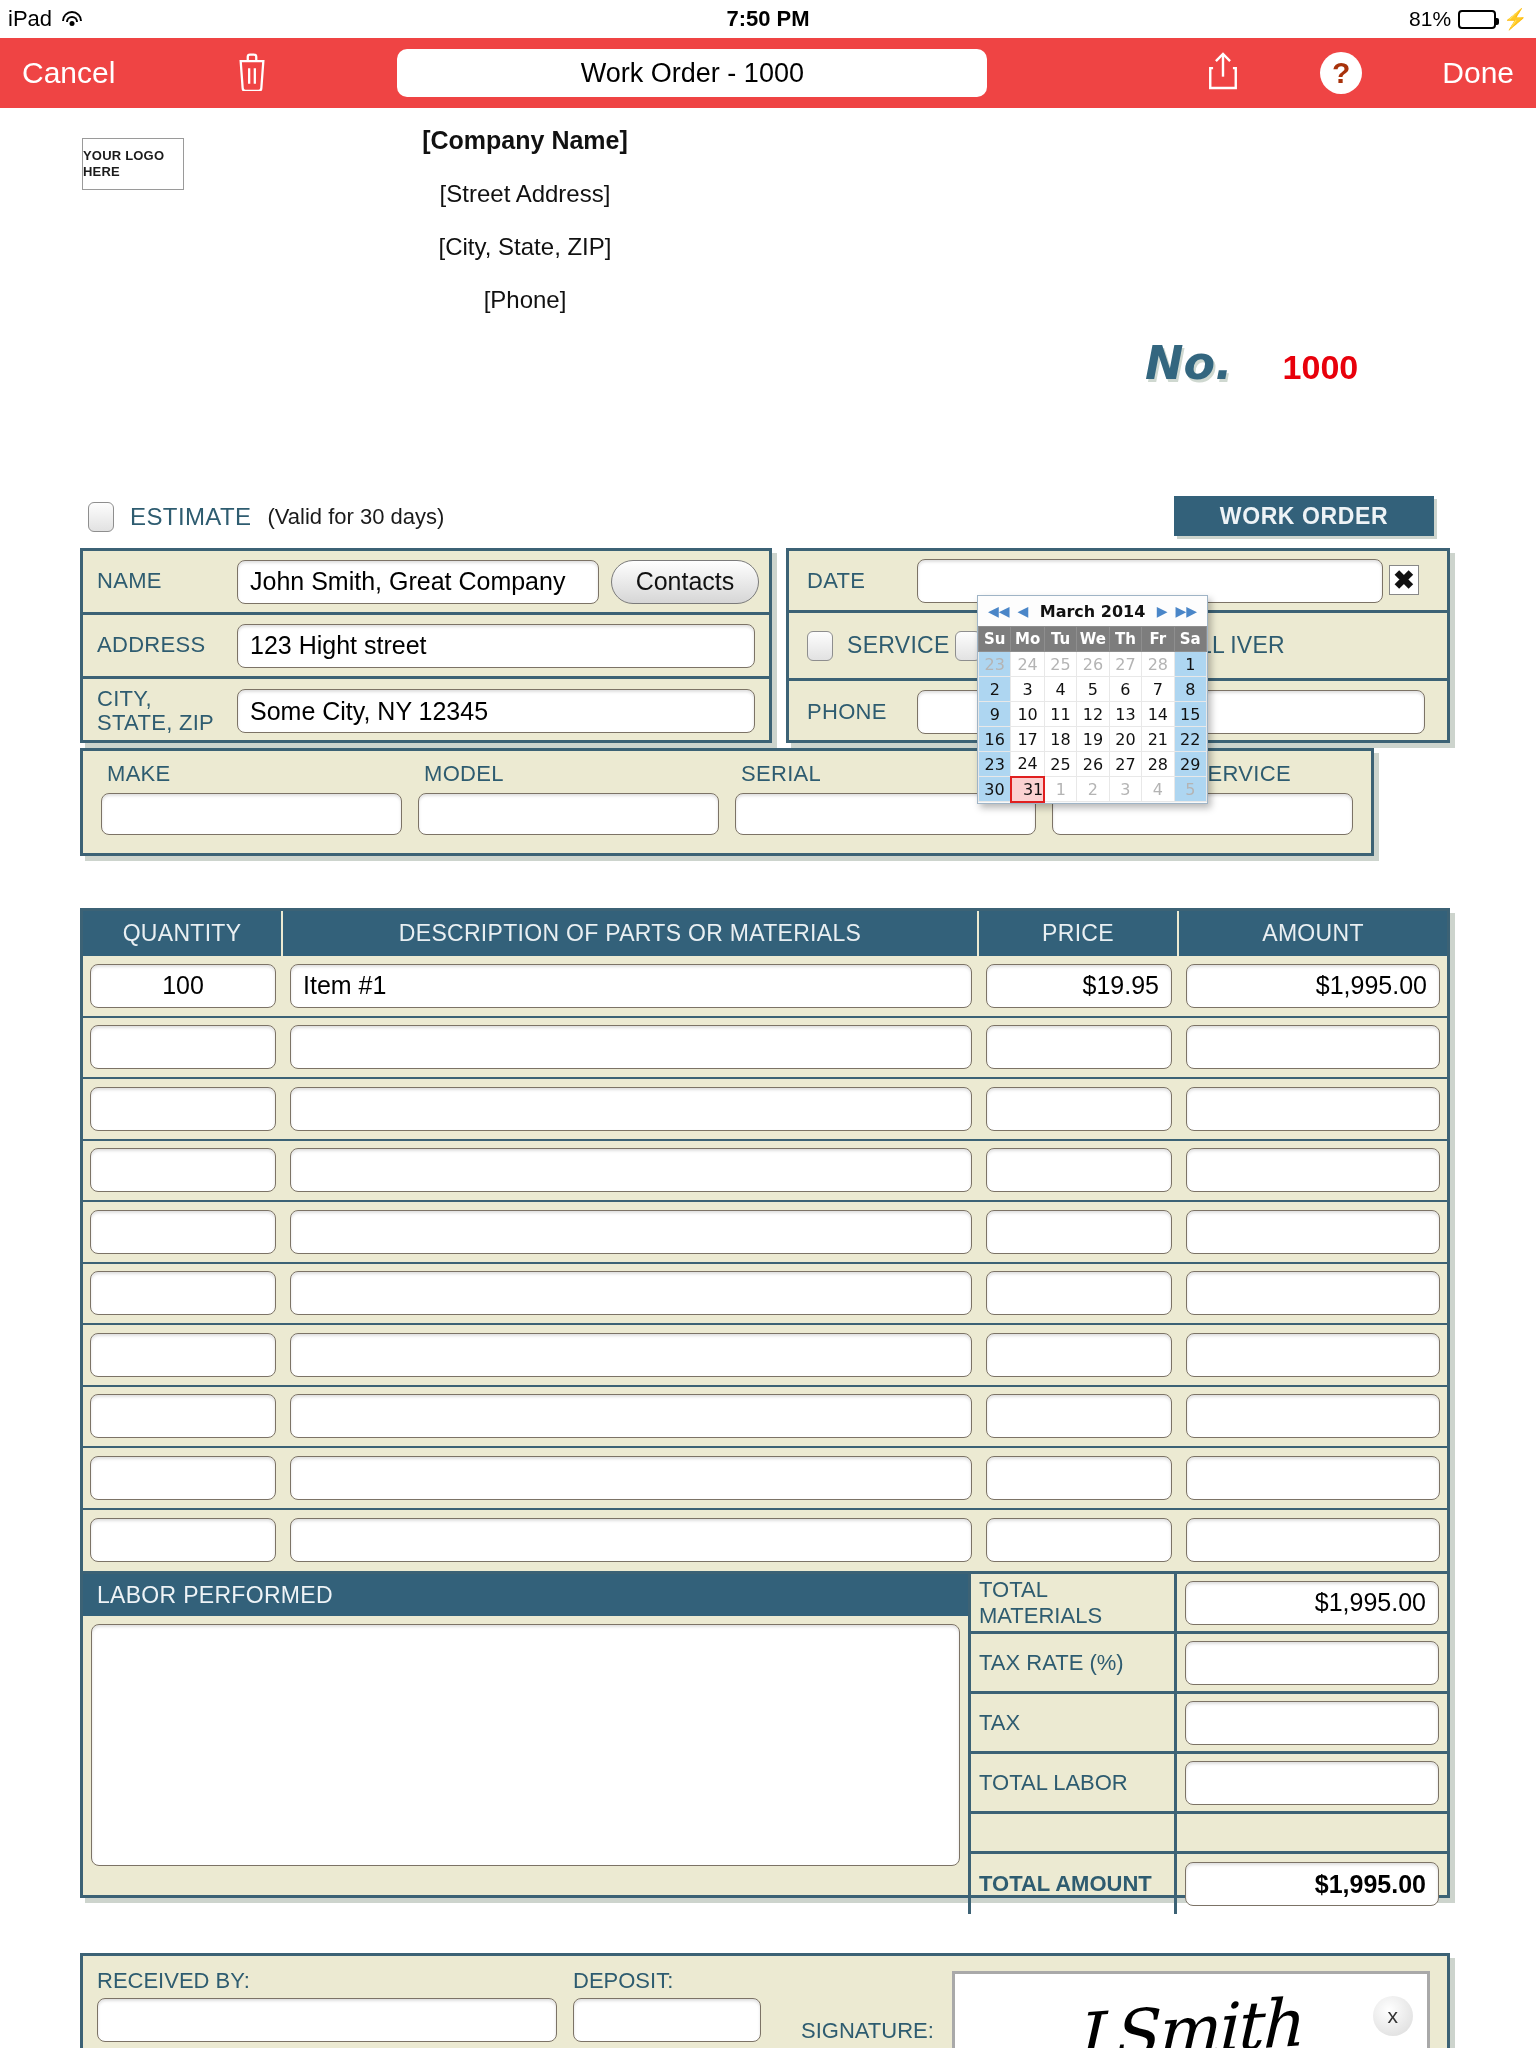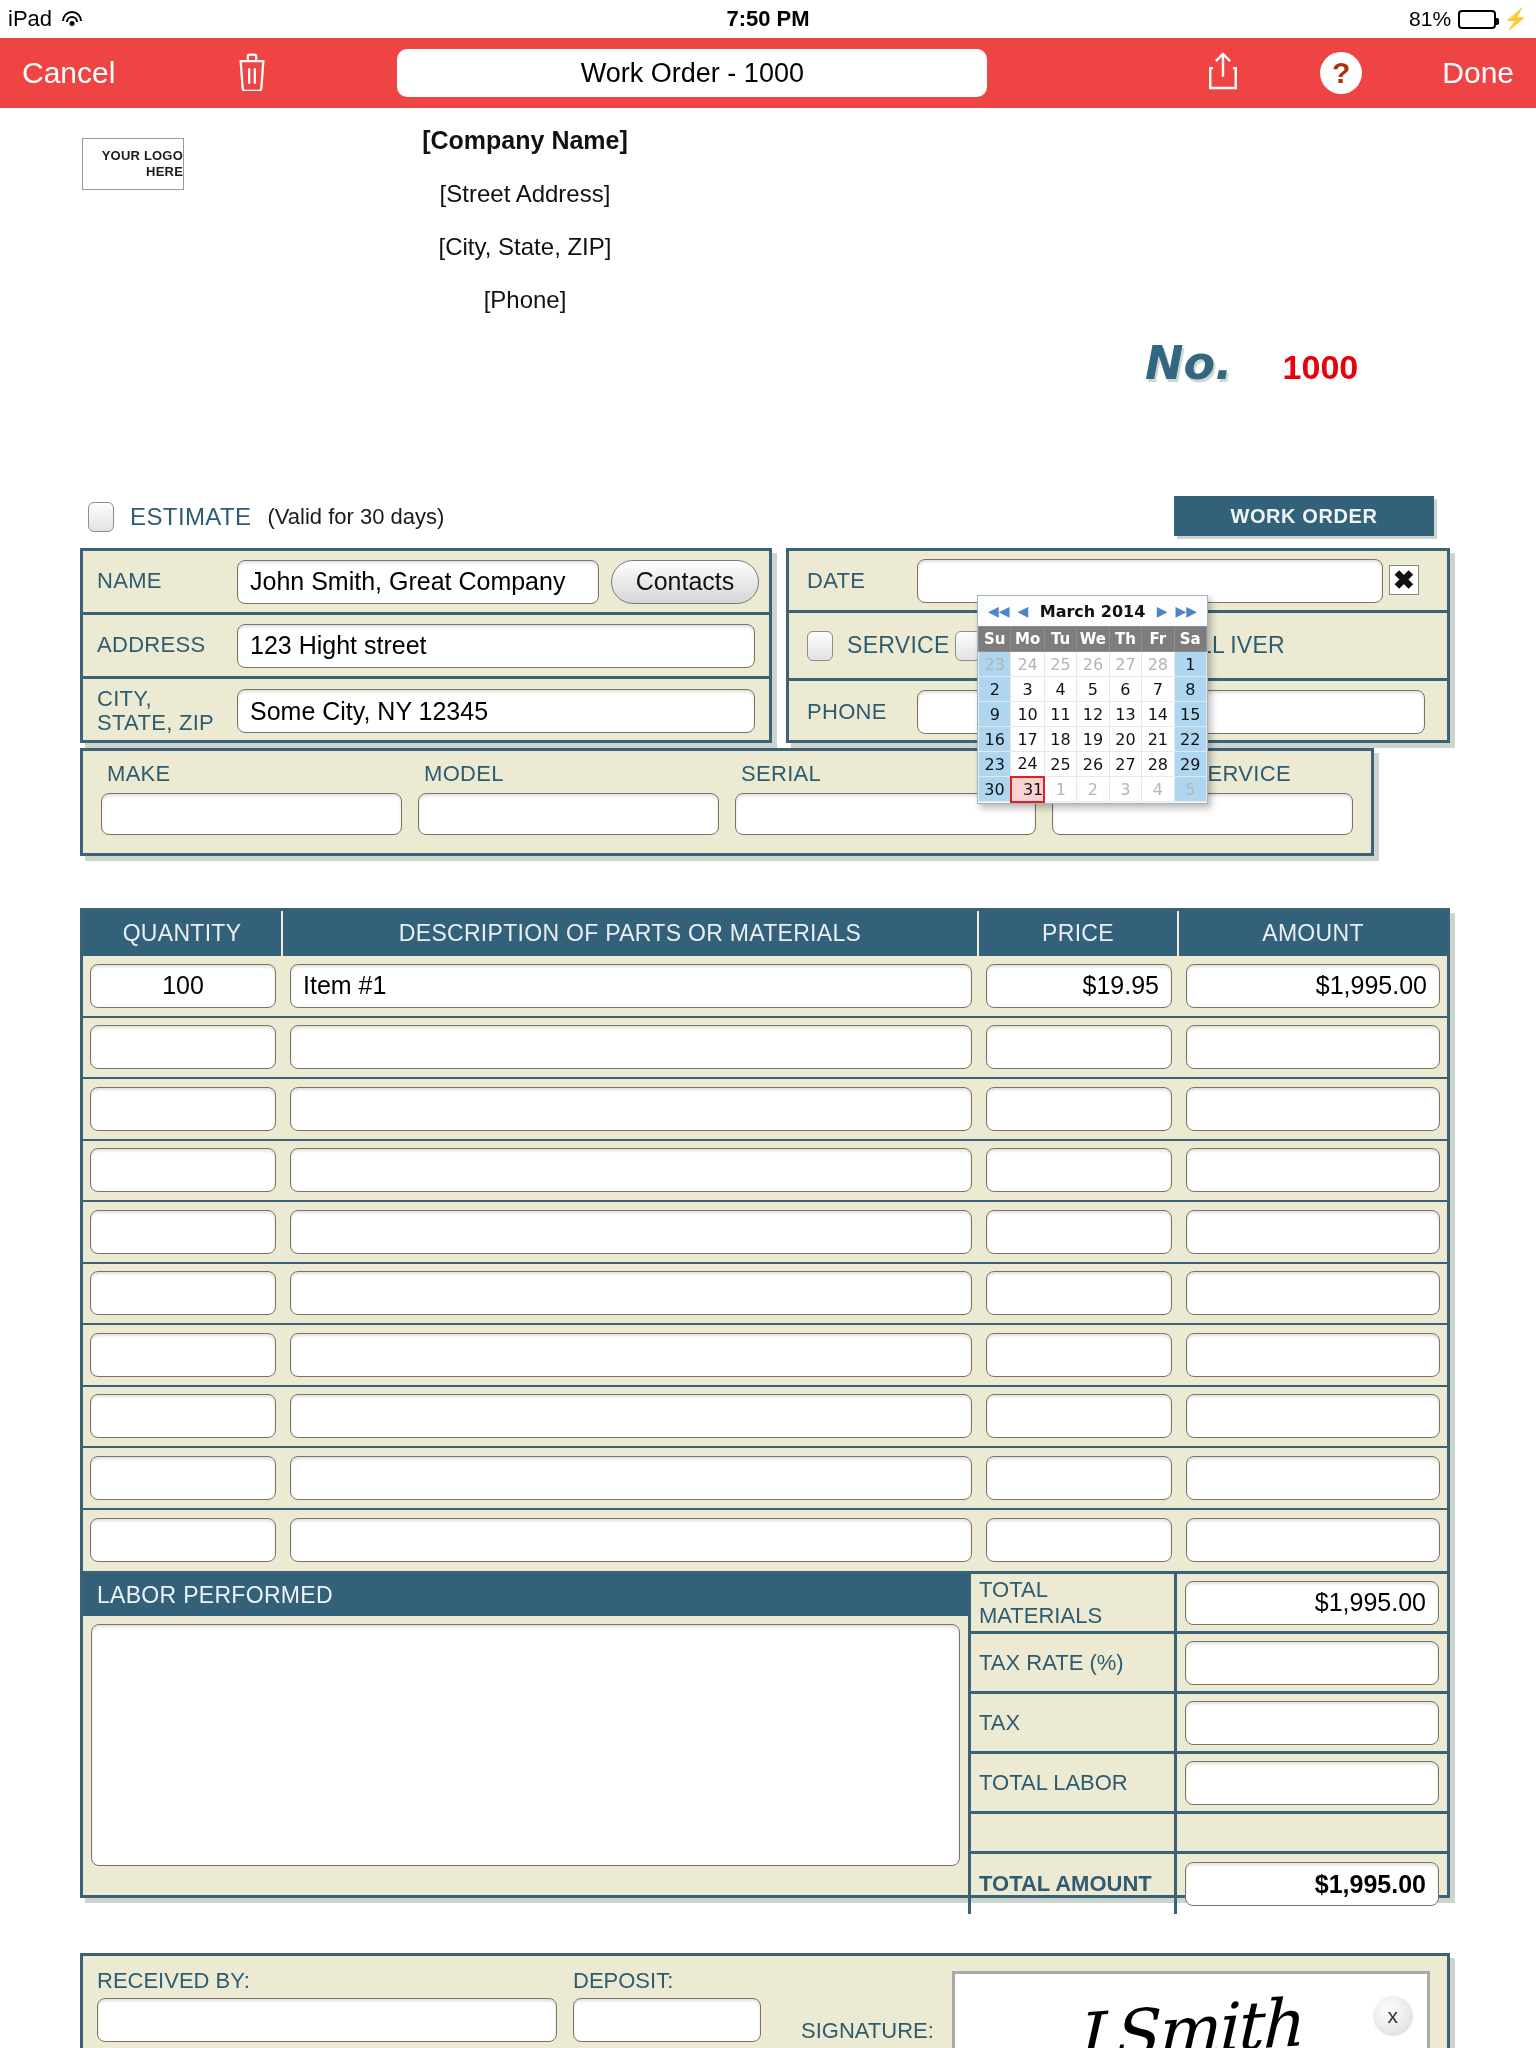--- a/index.html
+++ b/index.html
@@ -59,21 +59,21 @@
     display:flex;align-items:center;justify-content:center;
     font-size:30px;font-weight:bold;cursor:pointer;
   }
 
   
   .sheet { position: relative; width:100%; height: calc(2048px - 108px); background:#fff; }
 
   .logo-box {
     position:absolute; left:82px; top:30px;
     width:102px; height:52px; border:1px solid #9a9a9a;
-    display:flex; flex-direction:column; align-items:flex-end; justify-content:center;
+    display:flex; flex-direction:column; align-items:flex-start; justify-content:center;
     font-size:13px; font-weight:bold; line-height:1.25; color:#1b1b1b;
     letter-spacing:.2px;
   }
   .company { position:absolute; left:0; right:0; top:18px; text-align:center; width:1050px;}
   .company div { font-size:24px; color:#111; margin-bottom:25px; }
   .company .cname { font-weight:bold; font-size:25px; }
 
   .no-block { position:absolute; left:1145px; top:228px; display:flex; align-items:baseline; gap:50px;}
   .no-word {
     font-size:46px; font-weight:bold; color:#33667f; font-style:italic;
@@ -85,21 +85,21 @@
   .estimate-row { position:absolute; left:88px; top:394px; display:flex; align-items:center; gap:16px;}
   .cbx {
     width:26px;height:30px;border:1px solid #8e8e8e;border-radius:6px;
     background:linear-gradient(#fdfdfd,#e2e2e2); cursor:pointer;
   }
   .est-label { font-size:24px; color:#2e5c70; letter-spacing:.4px;}
   .est-note { font-size:22px; color:#1a1a1a; }
 
   .wo-badge {
     position:absolute; left:1174px; top:388px; width:260px; height:40px;
-    background:#33617a; color:#eef3f6; font-size:20px; font-weight:bold;
+    background:#33617a; color:#eef3f6; font-size:23px; font-weight:bold;
     display:flex; align-items:center; justify-content:center; letter-spacing:.6px;
     box-shadow: 3px 3px 0 #cdd4cd;
   }
 
   
   .panel {
     position:absolute; background:#ecead2; border:3px solid #3c6275;
     box-shadow: 5px 5px 0 #cdd4cd;
   }
   .row-sep { border-bottom:3px solid #3c6275; }

